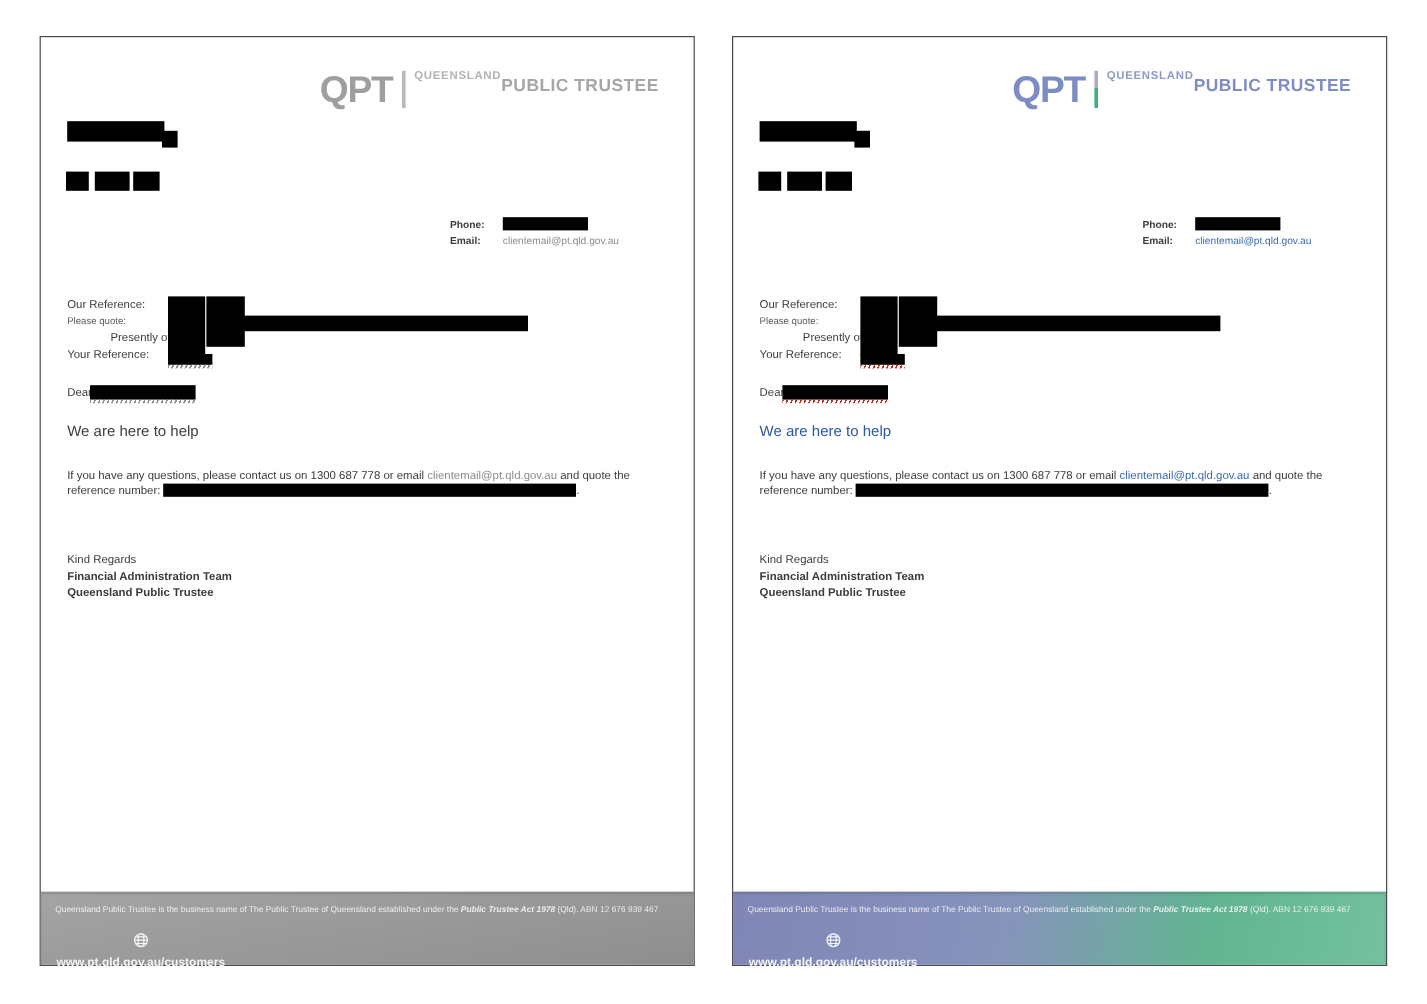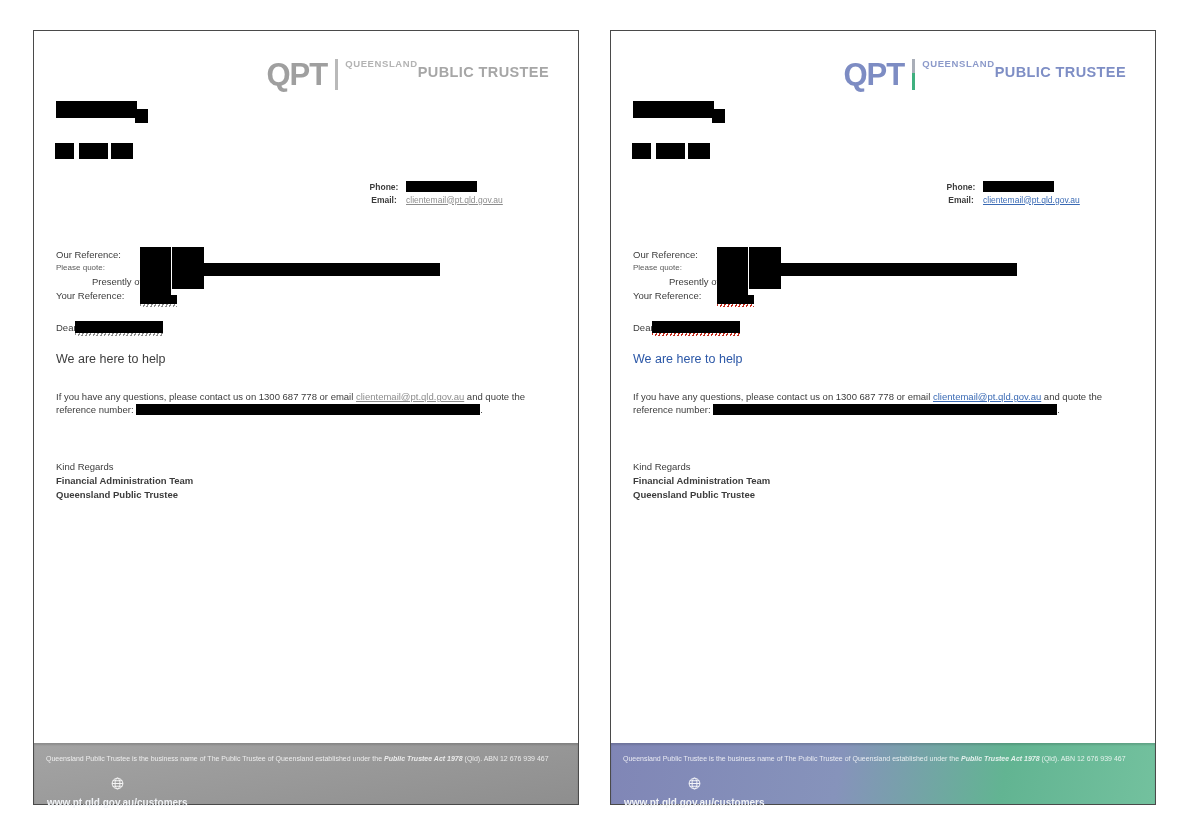--- a/index.html
+++ b/index.html
@@ -42,24 +42,24 @@
   .r-dear      {left:41px;top:290px;width:88px;height:12px;}
   .r-inline    {position:static;display:inline-block;width:344px;height:11px;vertical-align:-2px;}
 
   .squiggle{position:absolute;height:3px;
     background:repeating-linear-gradient(115deg,var(--squiggle) 0 1.4px,transparent 1.4px 3.4px);}
   .sq-yourref{left:106px;top:273px;width:37px;}
   .sq-dear{left:41px;top:302px;width:88px;}
 
   
   .txt{position:absolute;color:#3c3c3c;font-size:9.5px;line-height:1.3;}
-  .contact{position:absolute;left:328px;top:149px;font-size:8.5px;color:#3c3c3c;text-align:center;}
+  .contact{position:absolute;left:341px;top:149px;font-size:8.5px;color:#3c3c3c;}
   .contact .crow{display:flex;align-items:center;height:13px;}
   .contact .clbl{font-weight:700;width:44px;}
-  .link{color:var(--link);text-decoration:underline;}
+  .link{color:var(--link);}
 
   .lbl-our   {left:22px;top:218px;}
   .lbl-quote {left:22px;top:232px;font-size:8px;color:#5a5a5a;}
   .lbl-pres  {left:22px;top:245px;padding-left:36px;}
   .lbl-your  {left:22px;top:259px;}
   .dear-line {left:22px;top:291px;}
 
   .heading{left:22px;top:320px;font-size:12.5px;font-weight:400;color:var(--heading);}
   .para{left:22px;top:359px;width:484px;font-size:9.5px;line-height:1.42;}
   .signoff{left:22px;top:402px;margin-top:28px;}

